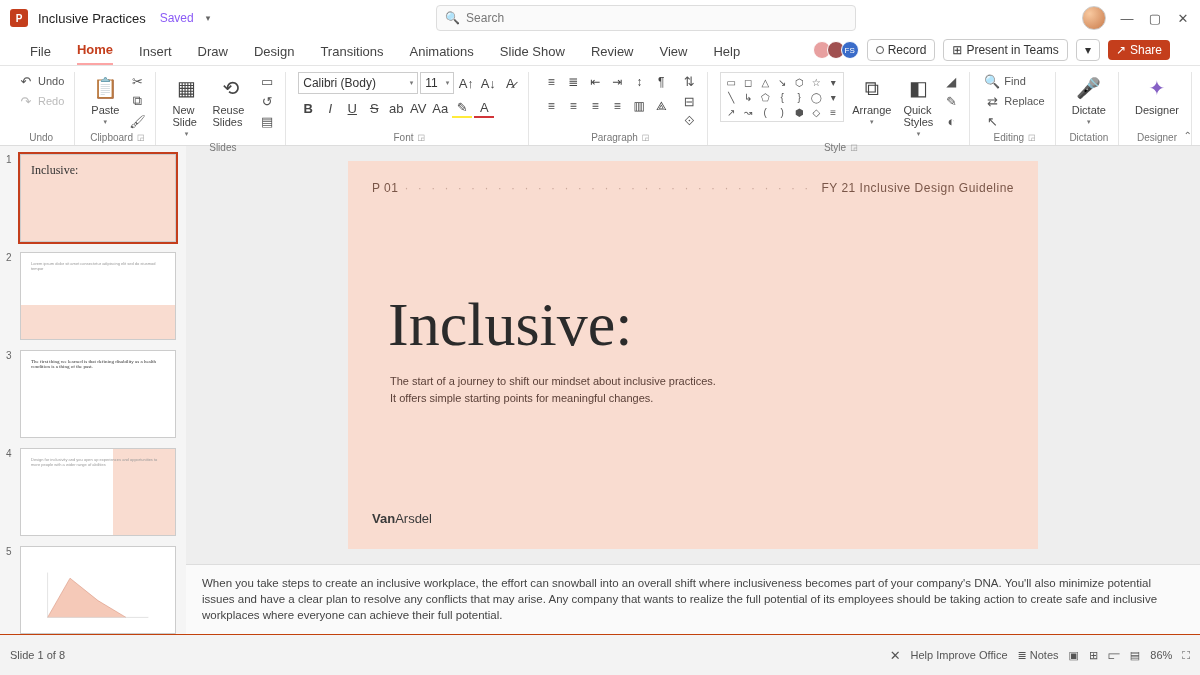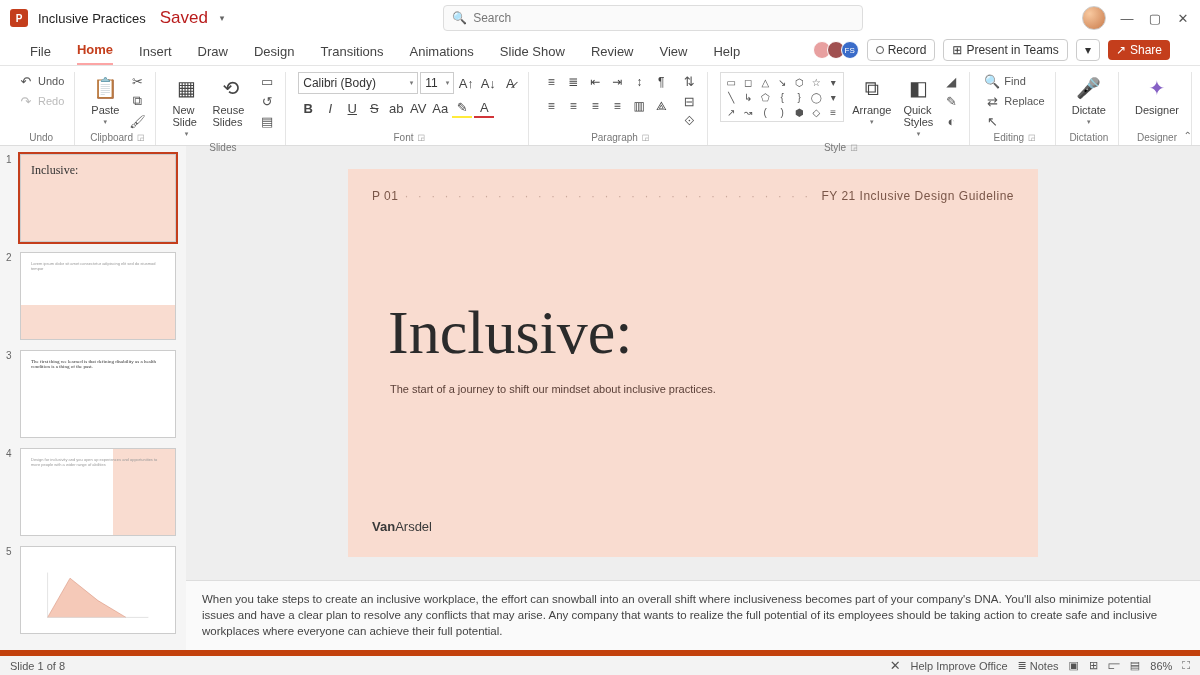--- a/index.html
+++ b/index.html
@@ -2,21 +2,21 @@
 <html><head>
 <meta charset="utf-8">
 <style>
 * { margin: 0; padding: 0; box-sizing: border-box; font-family: 'Segoe UI', Tahoma, sans-serif; }
 body { width: 1200px; height: 675px; background: #f3f3f3; overflow: hidden; display: flex; flex-direction: column; font-size: 12px; color: #333; }
 
 
 .titlebar { height: 36px; background: #fff; display: flex; align-items: center; padding: 0 10px; gap: 10px; }
 .app-icon { width: 18px; height: 18px; background: #c43e1c; border-radius: 3px; display: flex; align-items: center; justify-content: center; color: #fff; font-size: 10px; font-weight: bold; }
 .doc-title { font-size: 13px; color: #222; }
-.saved-status { font-size: 17px; color: #b91c1c; margin-left: 4px; }
+.saved-status { font-size: 12px; color: #8b5cf6; margin-left: 4px; }
 .chev { font-size: 9px; color: #666; margin-left: 2px; }
 .search-wrap { flex: 1; display: flex; justify-content: center; }
 .search { width: 420px; height: 26px; border: 1px solid #ddd; border-radius: 4px; display: flex; align-items: center; padding: 0 8px; color: #777; gap: 6px; background: #fafafa; }
 .win-controls { display: flex; gap: 14px; align-items: center; }
 .avatar { width: 24px; height: 24px; border-radius: 50%; background: radial-gradient(circle at 30% 30%, #f8c9a0, #c97a4a); border: 1px solid #ccc; }
 .win-btn { width: 14px; height: 14px; display: flex; align-items: center; justify-content: center; color: #555; font-size: 13px; }
 
 
 .tabrow { height: 30px; background: #fff; display: flex; align-items: flex-end; padding: 0 30px; border-bottom: 1px solid #e5e5e5; gap: 26px; }
 .tab { font-size: 13px; color: #444; padding-bottom: 6px; cursor: pointer; }
@@ -79,21 +79,21 @@
 .slide-header { position: absolute; top: 20px; left: 24px; right: 24px; display: flex; justify-content: space-between; font-size: 12px; color: #7a5648; letter-spacing: 0.5px; }
 .dots { flex:1; overflow: hidden; white-space: nowrap; color: #caa89b; margin: 0 6px; letter-spacing: 3px; }
 .slide-title { position: absolute; top: 128px; left: 40px; font-family: Georgia, 'Times New Roman', serif; font-size: 62px; color: #2b2b2b; }
 .slide-body { position: absolute; top: 212px; left: 42px; font-size: 11px; color: #5b4038; line-height: 1.5; }
 .slide-logo { position: absolute; bottom: 22px; left: 24px; font-family: Georgia, serif; font-size: 13px; color: #3a3a3a; font-weight: bold; }
 .slide-logo .ar { font-weight: normal; }
 
 .notes { height: 70px; background: #fafafa; border-top: 1px solid #ddd; padding: 10px 16px; font-size: 11.5px; color: #444; line-height: 1.4; overflow: auto; }
 
 
-.statusbar { height: 25px; background: #f3f3f3; border-top: 6px solid #c2410c; display: flex; align-items: center; padding: 0 10px; font-size: 11px; color: #555; gap: 12px; }
+.statusbar { height: 41px; background: #f3f3f3; border-top: 1px solid #c2410c; display: flex; align-items: center; padding: 0 10px; font-size: 11px; color: #555; gap: 12px; }
 .statusbar .sright { margin-left: auto; display: flex; align-items: center; gap: 10px; }
 .sbtn { display: flex; align-items: center; gap: 3px; cursor: pointer; }
 .sclose { font-size: 13px; }
 </style>
 </head>
 <body>
 
 <div class="titlebar">
   <div class="app-icon">P</div>
   <span class="doc-title">Inclusive Practices</span>
@@ -432,20 +432,21 @@
     <div class="slide-wrap">
       <div class="slide">
         <div class="slide-header">
           <span>P 01</span>
           <span class="dots">· · · · · · · · · · · · · · · · · · · · · · · · · · · · · · · · · · · · · · · · · · · · · · · · · · · · · · · · · · · · · · · · · · ·</span>
           <span>FY 21 Inclusive Design Guideline</span>
         </div>
         <div class="slide-title">Inclusive:</div>
         <div class="slide-body">
           <div>The start of a journey to shift our mindset about inclusive practices.</div>
+          <div>It offers simple starting points for meaningful changes.</div>
         </div>
         <div class="slide-logo"><span>Van</span><span class="ar">Arsdel</span></div>
       </div>
     </div>
     <div class="notes"><span>When you take steps to create an inclusive workplace, the effort can snowball into an overall shift where inclusiveness becomes part of your company's DNA. You'll also minimize potential issues and have a clear plan to resolve any conflicts that may arise. Any company that wants to realize the full potential of its employees should be taking action to create safe and inclusive workplaces where everyone can achieve their full potential.</span></div>
   </div>
 </div>
 
 <div class="statusbar">
   <span>Slide 1 of 8</span>

